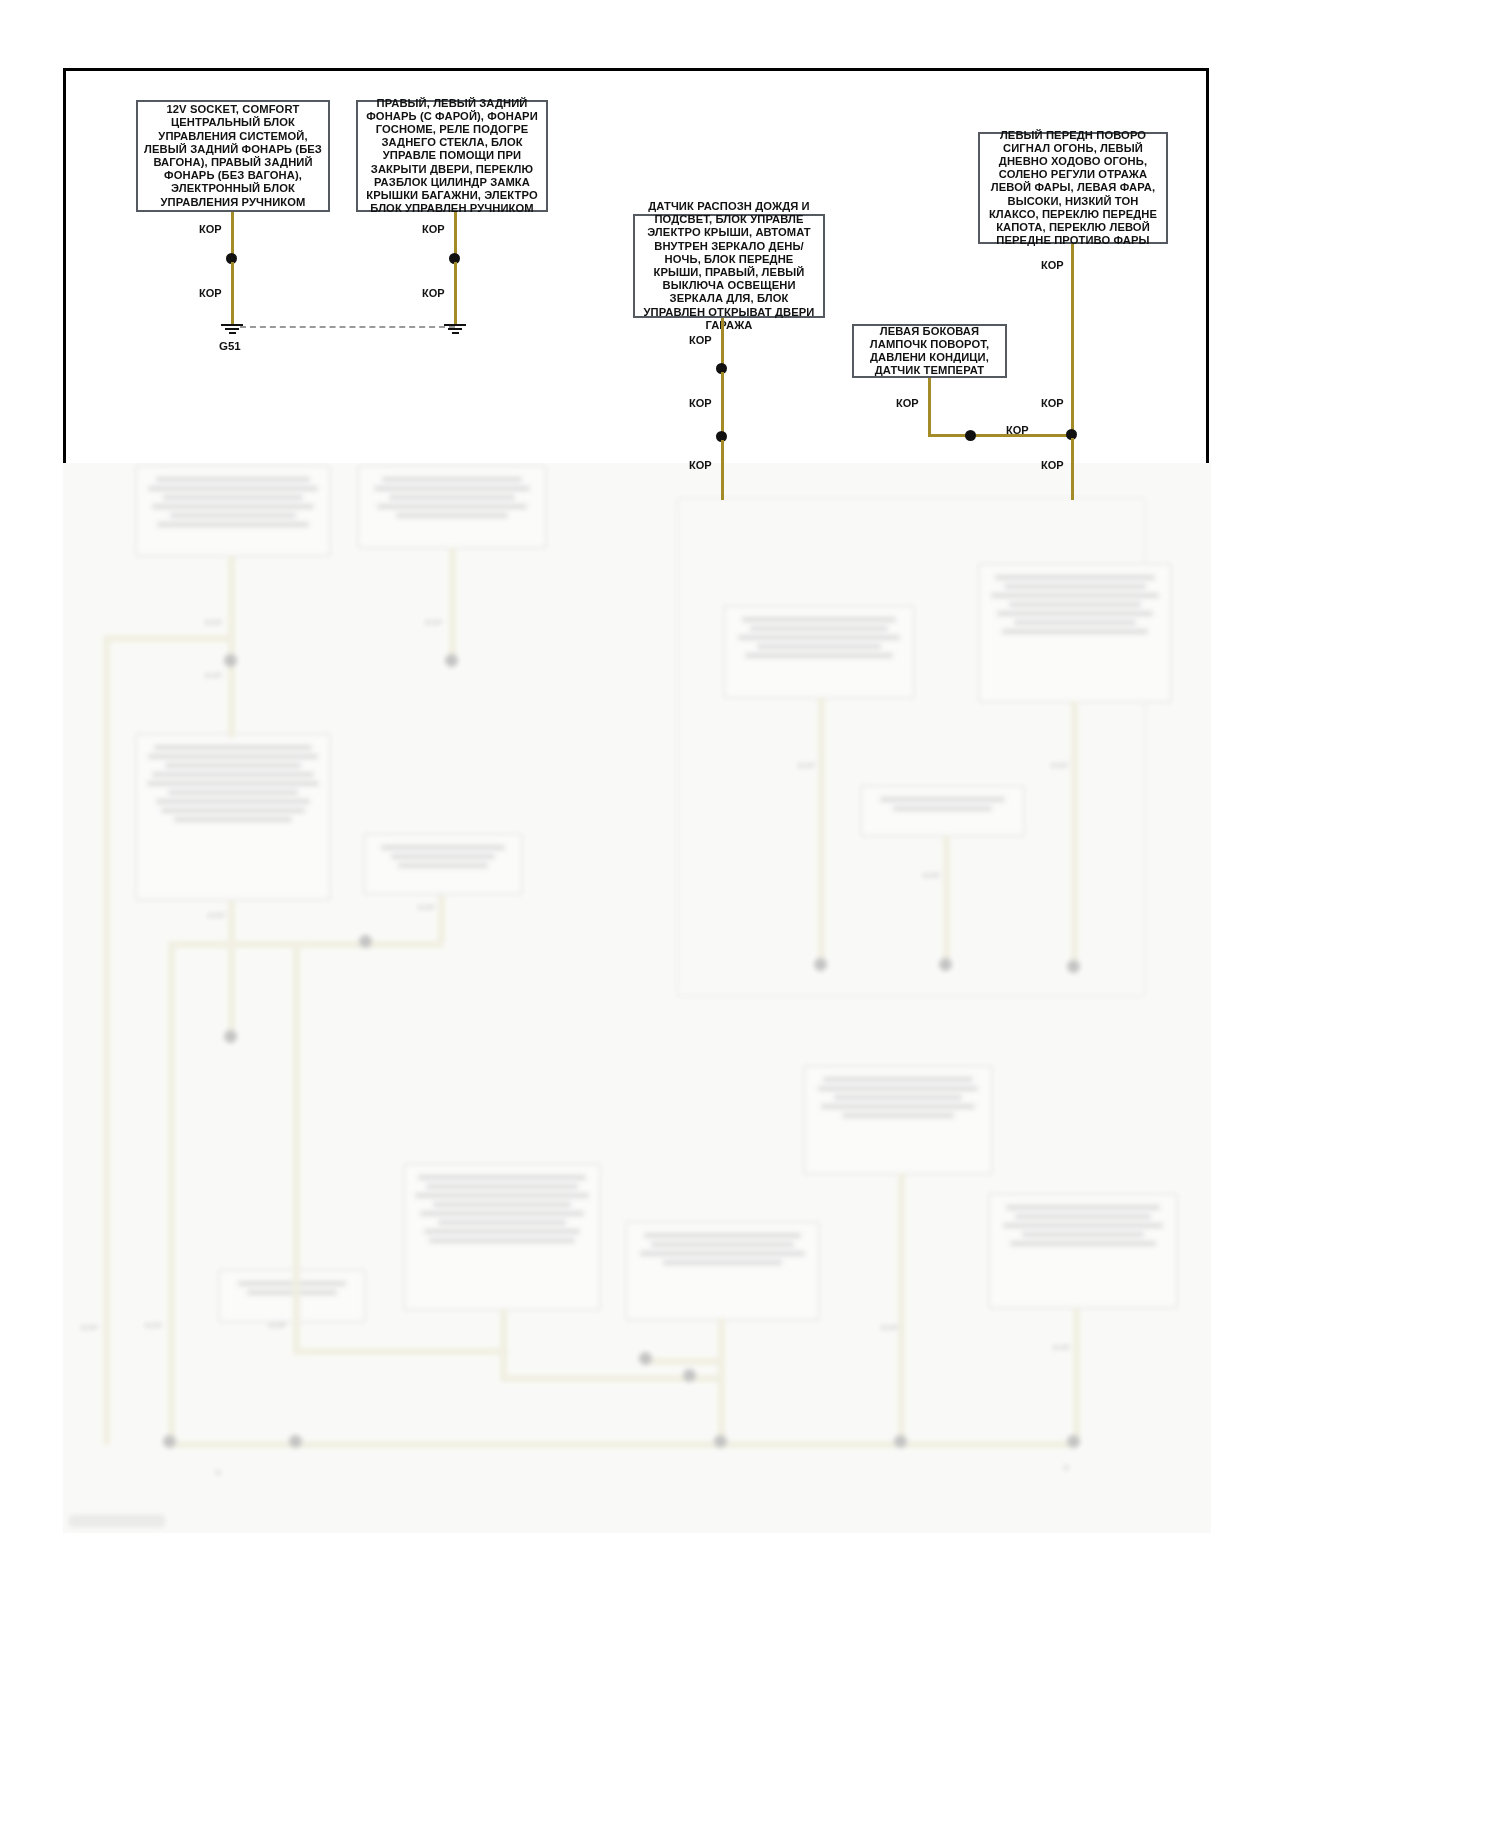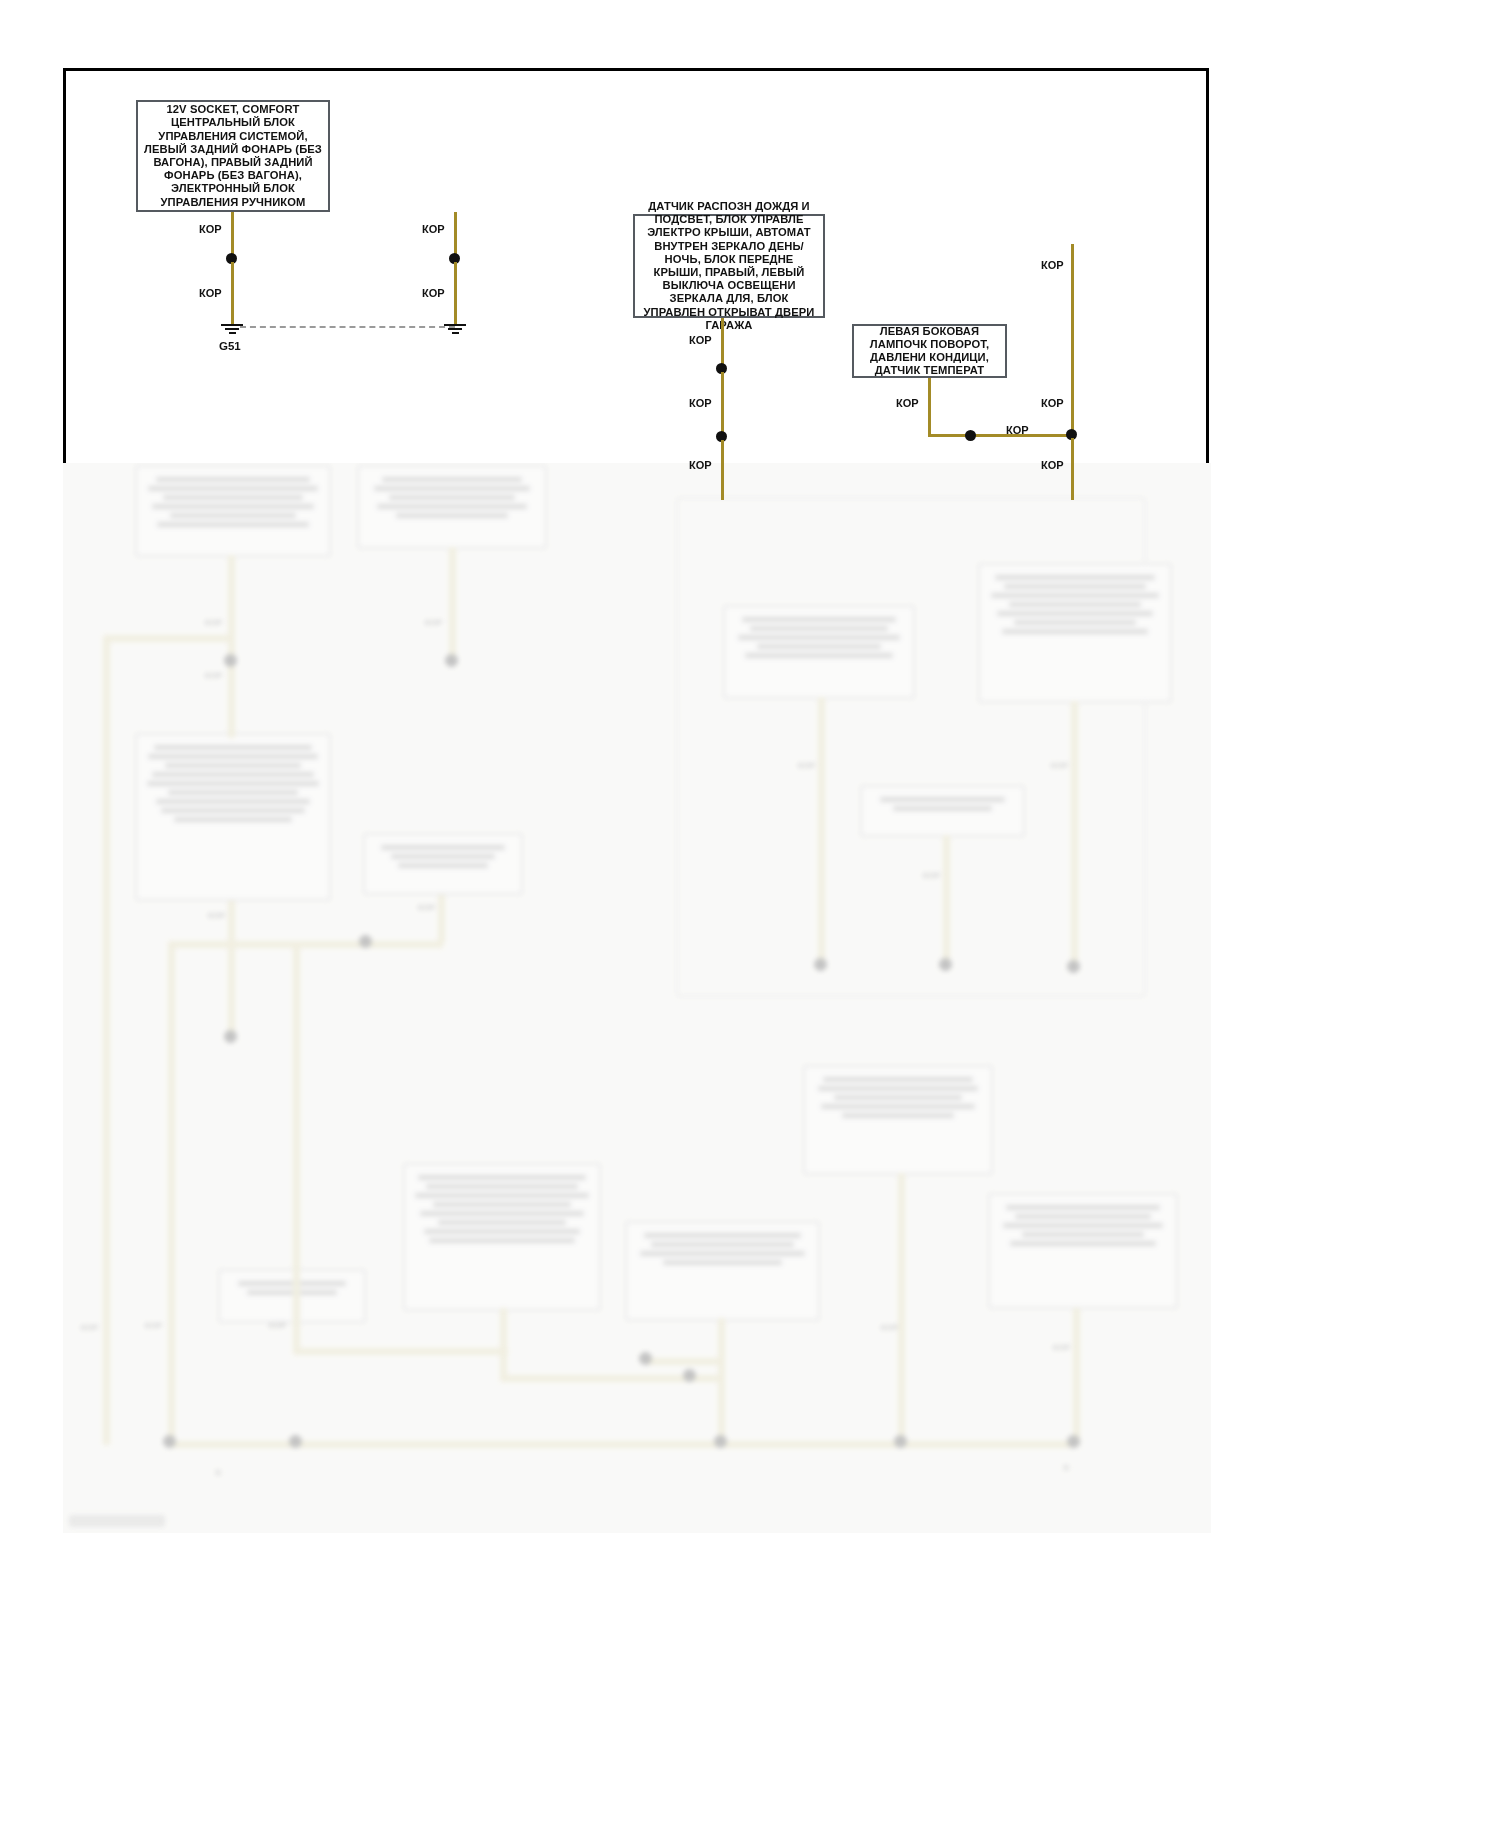--- a/index.html
+++ b/index.html
@@ -221,20 +221,23 @@
   <div class="wlabel" style="left:199px;top:287px;">КОР</div>
   <div class="gnd" style="left:219px;top:324px;">
     <i class="g1"></i>
       <i class="g2"></i>
       <i class="g3"></i>
   </div>
   <div class="gnd-label" style="left:219px;top:340px;">G51</div>
 
   <div class="dashed" style="left:240px;top:326px;width:215px;"></div>
 
+  <div class="box" style="left:356px;top:100px;width:192px;height:112px;">
+    <span>ПРАВЫЙ, ЛЕВЫЙ ЗАДНИЙ ФОНАРЬ (С ФАРОЙ), ФОНАРИ ГОСНОМЕ, РЕЛЕ ПОДОГРЕ ЗАДНЕГО СТЕКЛА, БЛОК УПРАВЛЕ ПОМОЩИ ПРИ ЗАКРЫТИ ДВЕРИ, ПЕРЕКЛЮ РАЗБЛОК ЦИЛИНДР ЗАМКА КРЫШКИ БАГАЖНИ, ЭЛЕКТРО БЛОК УПРАВЛЕН РУЧНИКОМ</span>
+  </div>
   <div class="wire-v" style="left:454px;top:212px;height:46px;"></div>
   <div class="wlabel" style="left:422px;top:223px;">КОР</div>
   <div class="dot" style="left:449px;top:253px;"></div>
   <div class="wire-v" style="left:454px;top:262px;height:63px;"></div>
   <div class="wlabel" style="left:422px;top:287px;">КОР</div>
   <div class="gnd" style="left:442px;top:324px;">
     <i class="g1"></i>
       <i class="g2"></i>
       <i class="g3"></i>
   </div>
@@ -253,20 +256,23 @@
 
   <div class="box" style="left:852px;top:324px;width:155px;height:54px;">
     <span>ЛЕВАЯ БОКОВАЯ ЛАМПОЧК ПОВОРОТ, ДАВЛЕНИ КОНДИЦИ, ДАТЧИК ТЕМПЕРАТ</span>
   </div>
   <div class="wire-v" style="left:928px;top:378px;height:58px;"></div>
   <div class="wlabel" style="left:896px;top:397px;">КОР</div>
   <div class="wire-h" style="left:928px;top:434px;width:146px;"></div>
   <div class="dot" style="left:965px;top:430px;"></div>
   <div class="wlabel" style="left:1006px;top:424px;">КОР</div>
 
+  <div class="box" style="left:978px;top:132px;width:190px;height:112px;">
+    <span>ЛЕВЫЙ ПЕРЕДН ПОВОРО СИГНАЛ ОГОНЬ, ЛЕВЫЙ ДНЕВНО ХОДОВО ОГОНЬ, СОЛЕНО РЕГУЛИ ОТРАЖА ЛЕВОЙ ФАРЫ, ЛЕВАЯ ФАРА, ВЫСОКИ, НИЗКИЙ ТОН КЛАКСО, ПЕРЕКЛЮ ПЕРЕДНЕ КАПОТА, ПЕРЕКЛЮ ЛЕВОЙ ПЕРЕДНЕ ПРОТИВО ФАРЫ</span>
+  </div>
   <div class="wire-v" style="left:1071px;top:244px;height:190px;"></div>
   <div class="wlabel" style="left:1041px;top:259px;">КОР</div>
   <div class="wlabel" style="left:1041px;top:397px;">КОР</div>
   <div class="dot" style="left:1066px;top:429px;"></div>
   <div class="wire-v" style="left:1071px;top:438px;height:62px;"></div>
   <div class="wlabel" style="left:1041px;top:459px;">КОР</div>
 
 </div>
 
 </body></html>

